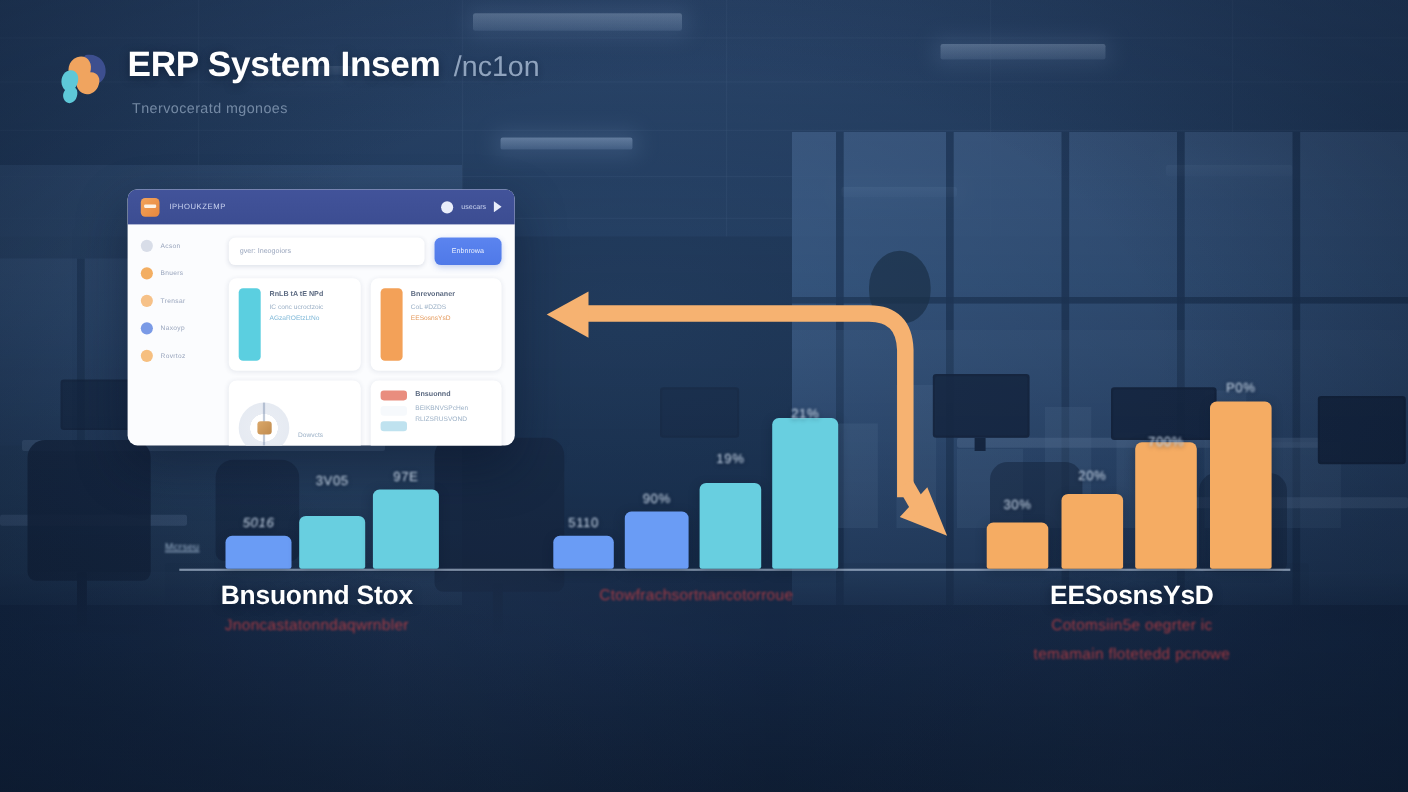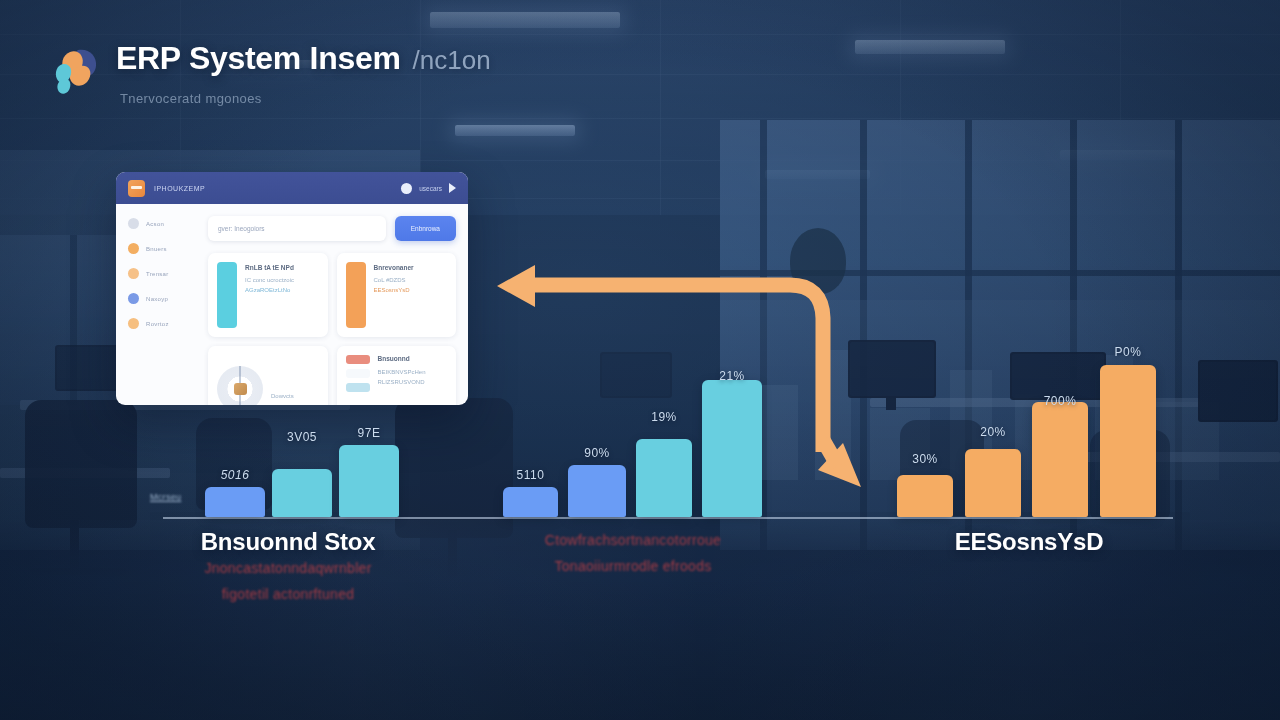--- a/index.html
+++ b/index.html
@@ -452,27 +452,29 @@
     <polygon points="497,286 535,265 535,307" fill="#f6b271"></polygon>
     <polygon points="861,487 818,470 843,443" fill="#f6b271"></polygon>
     <path d="M 823 440 L 838 466" stroke="#f6b271" stroke-width="15" fill="none"></path>
   </svg>
 
   <div class="sections">
     <div class="sec" style="left:123px;top:0;">
       <div class="sec-h">Bnsuonnd Stox</div>
       <div class="sec-p">
         <div>Jnoncastatonndaqwrnbler</div>
-        <div>figotetil actonrftuned</div>
       </div>
     </div>
     <div class="sec" style="left:468px;top:0;">
       <div class="sec-p">
         <div>Ctowfrachsortnancotorroue</div>
-        <div>Tonaoiiurmrodle efroods</div>
       </div>
     </div>
     <div class="sec" style="left:864px;top:0;">
       <div class="sec-h">EESosnsYsD</div>
+      <div class="sec-p">
+        <div>Cotomsiin5e oegrter ic</div>
+        <div>temamain flotetedd pcnowe</div>
+      </div>
     </div>
   </div>
 
 </div>
 
 </body></html>

